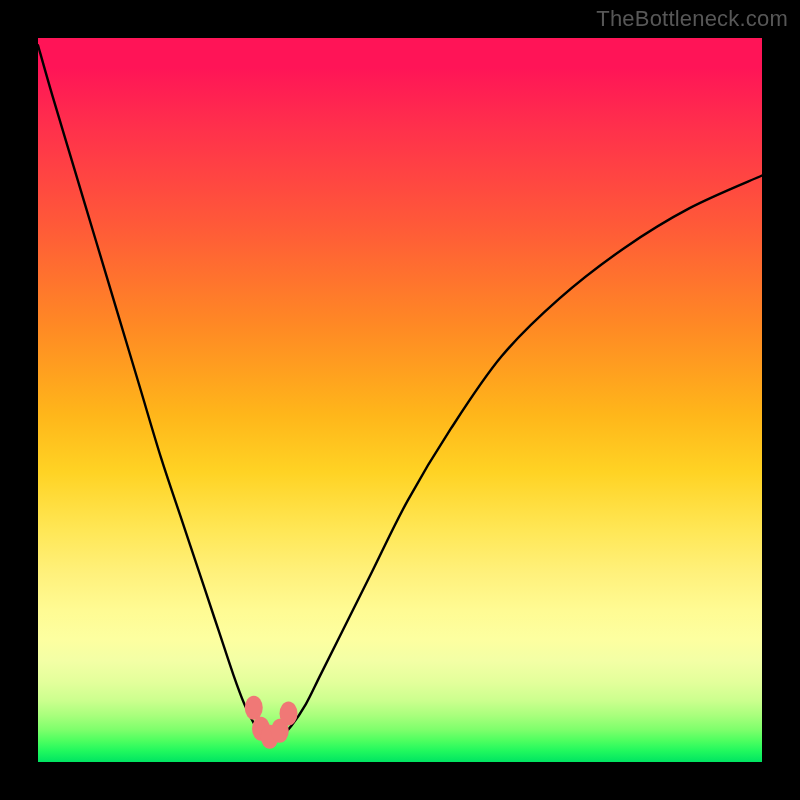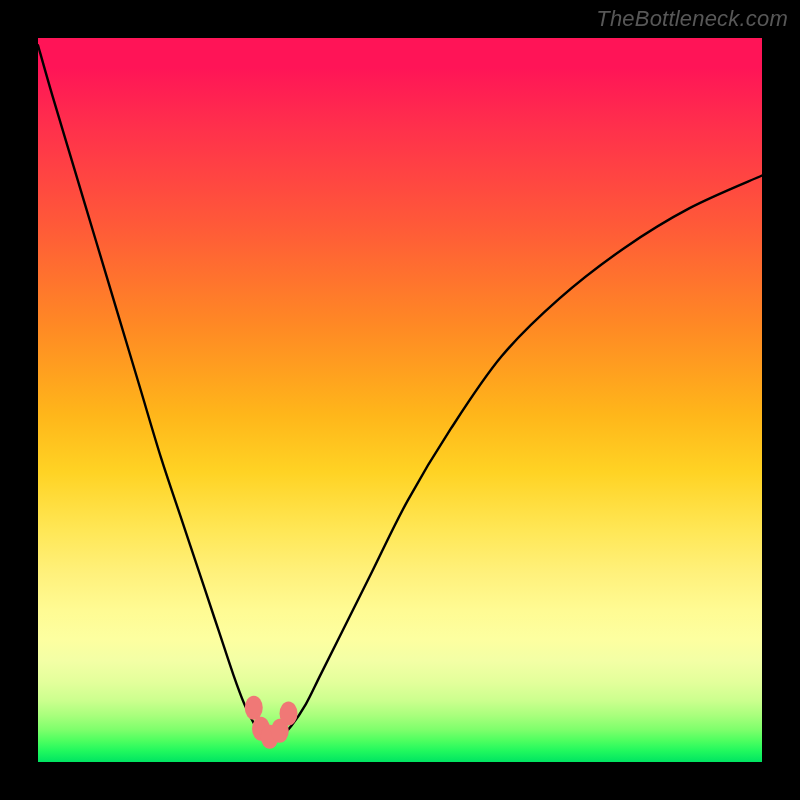--- a/index.html
+++ b/index.html
@@ -8,21 +8,20 @@
     width: 800px;
     height: 800px;
     overflow: hidden;
     background: #000;
   }
   .frame {
     width: 800px;
     height: 654px;
     background: #000;
     position: relative;
-    font-style: italic;
   }
   .watermark {
     position: absolute;
     top: 6px;
     right: 12px;
     font-family: Arial, Helvetica, sans-serif;
     font-size: 22px;
     color: #575757;
     z-index: 5;
     letter-spacing: 0.2px;

